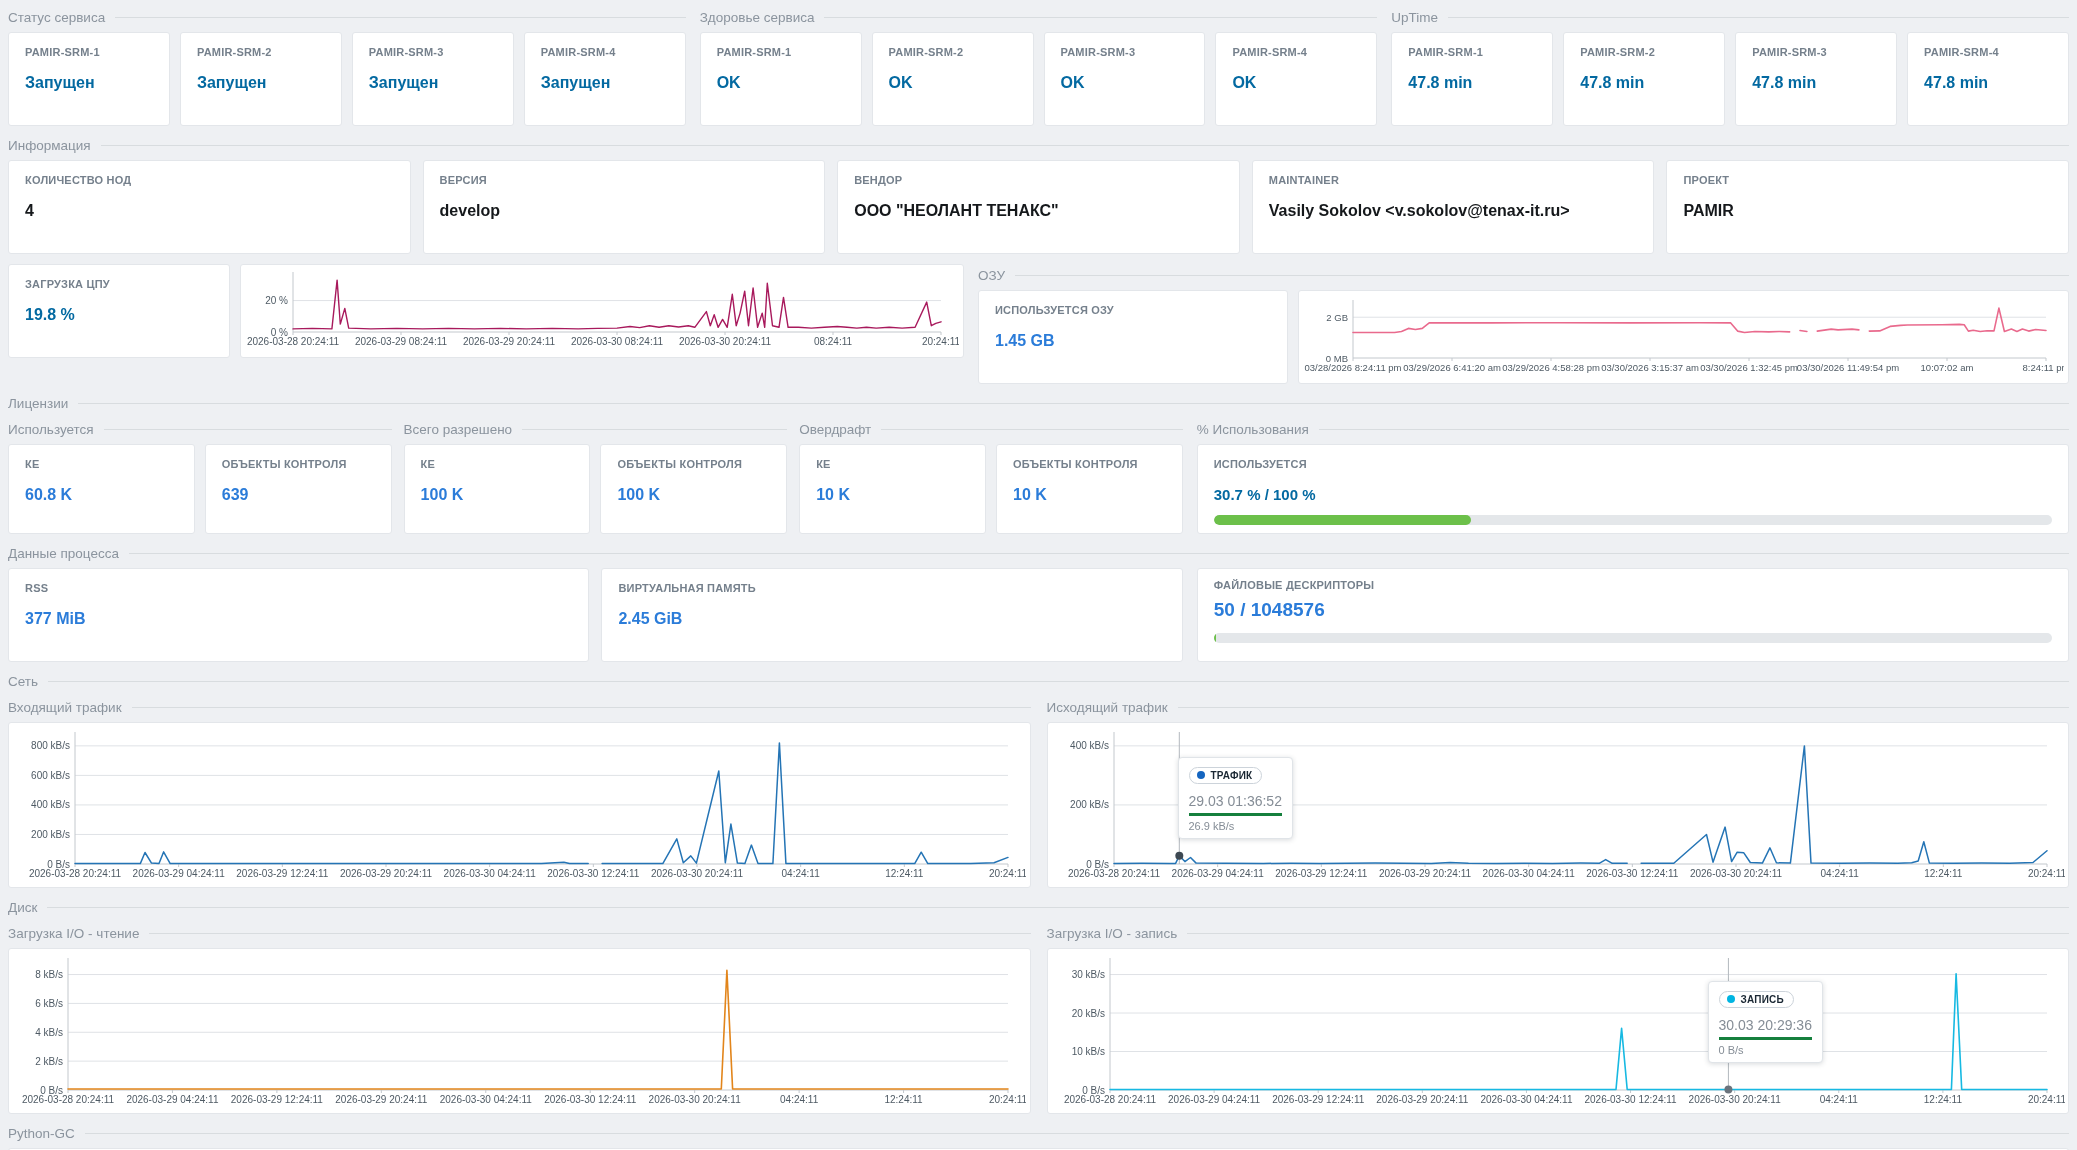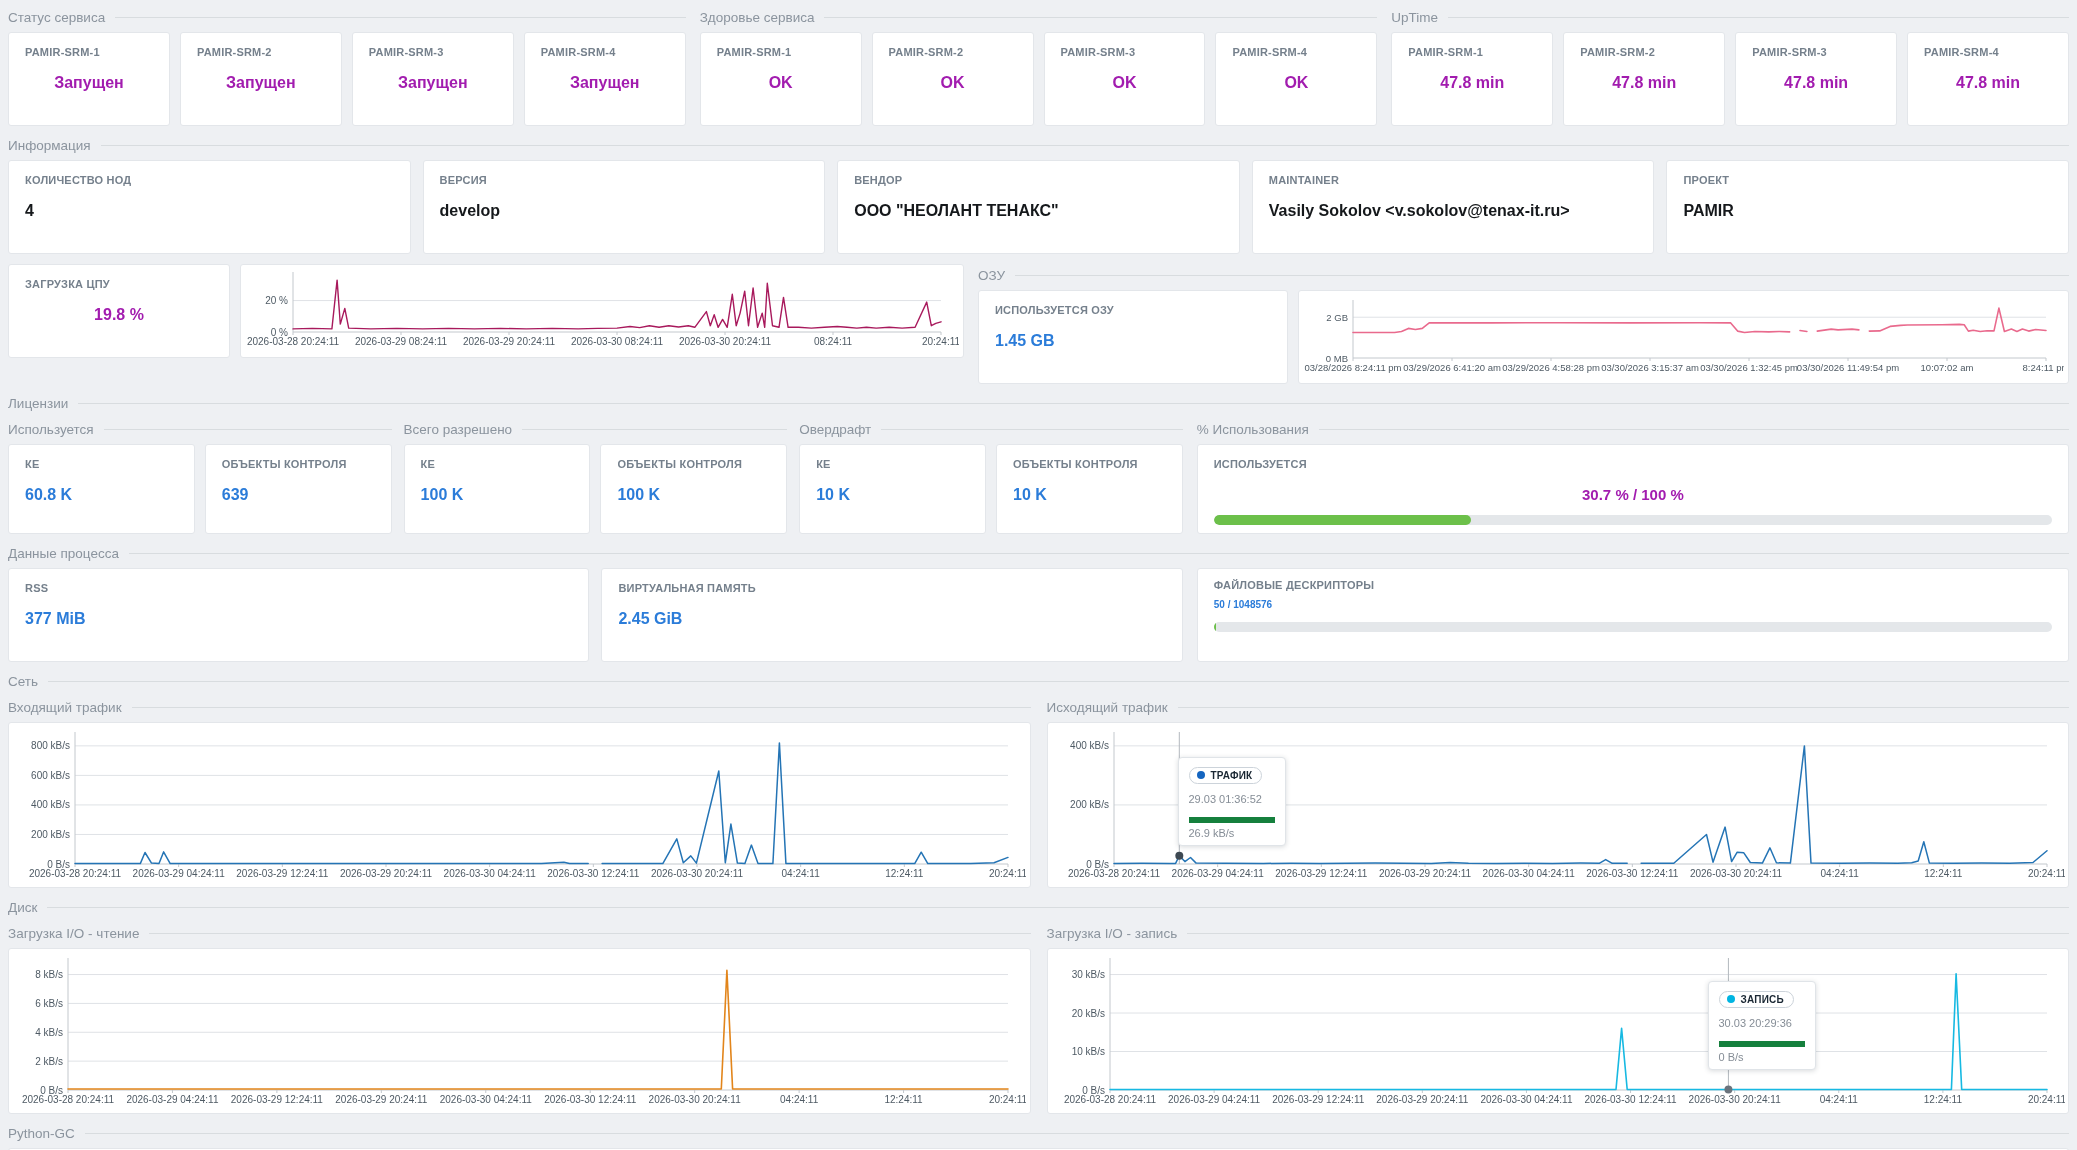--- a/index.html
+++ b/index.html
@@ -13,21 +13,21 @@
 
   .row { display:flex; gap:14px; margin-bottom:10px; }
   .grp { flex:1; min-width:0; }
   .cards4 { display:grid; grid-template-columns:repeat(4,1fr); gap:10px; }
   .cards5 { display:grid; grid-template-columns:repeat(5,1fr); gap:12px; }
   .card { background:#fff; border:1px solid #e3e6ea; border-radius:3px;
     padding:13px 16px; height:94px; }
   .card .lbl { font-size:11px; font-weight:bold; color:#75808c; letter-spacing:.2px;
     margin-bottom:16px; white-space:nowrap; overflow:hidden; }
   .card .val { font-size:16px; font-weight:600; color:#15181b; white-space:nowrap; }
-  .val.green { color:#a21caf;text-align:center; }
+  .val.green { color:#0369a1; }
   .val.blue  { color:#2b7cd9; }
 
   .chart-card { background:#fff; border:1px solid #e3e6ea; border-radius:3px;
     padding:2px 4px; position:relative; flex:1; min-width:0; }
   .chart { width:100%; }
   .chart.h-sm { height:86px; }
   .chart.h-lg { height:160px; }
 
   .cpu-sec { width:46.4%; } .ram-sec { flex:1; }
   .statchart { display:flex; gap:10px; }
@@ -48,21 +48,21 @@
 
   .half { flex:1; min-width:0; }
 
   .tooltip { position:absolute; background:#fff; border:1px solid #e0e4e8; border-radius:4px;
     box-shadow:0 1px 5px rgba(40,50,60,.18); padding:7px 10px 6px 10px; z-index:5; min-width:108px; }
   .tt-pill { display:inline-flex; align-items:center; gap:6px; border:1px solid #ccd3da;
     border-radius:10px; padding:2px 9px 2px 7px; font-size:10px; font-weight:bold;
     color:#1a2733; letter-spacing:.2px; margin-bottom:6px; white-space:nowrap; }
   .tt-dot { width:8px; height:8px; border-radius:50%; display:inline-block; }
   .dot-blue { background:#1565c0; } .dot-cyan { background:#00b5e2; }
-  .tt-time { font-size:11px; color:#858d96; padding:3px 0 12px 0; border-bottom:6px solid #15803d; }
+  .tt-time { font-size:14px; color:#858d96; padding:3px 0 4px 0; border-bottom:3px solid #15803d; }
   .tt-val  { font-size:11px; color:#858d96; padding-top:4px; }
 
   .gc-card { height:86px; }
 
   svg { font-family:"Liberation Sans", sans-serif; display:block; }
 </style>
 </head>
 <body>
 
 <div class="page">
@@ -302,21 +302,21 @@
           <div class="val blue">377 MiB</div>
           </div>
         <div class="card">
           <div class="lbl">ВИРТУАЛЬНАЯ ПАМЯТЬ</div>
           <div class="val blue">2.45 GiB</div>
           </div>
       </div>
       <div class="proc-fd">
         <div class="card" style="padding-top:10px;">
           <div class="lbl" style="margin-bottom:8px;">ФАЙЛОВЫЕ ДЕСКРИПТОРЫ</div>
-          <div class="val blue" style="font-size:10px;">50 / 1048576</div>
+          <div class="val blue" style="font-size:19px;">50 / 1048576</div>
           <div class="bar">
               <div id="fd-fill" style="width: 0.3%;"></div>
             </div>
         </div>
       </div>
     </div>
   </div>
 
   <div style="margin-bottom:10px;">
     <div class="sec-head">Сеть</div>

